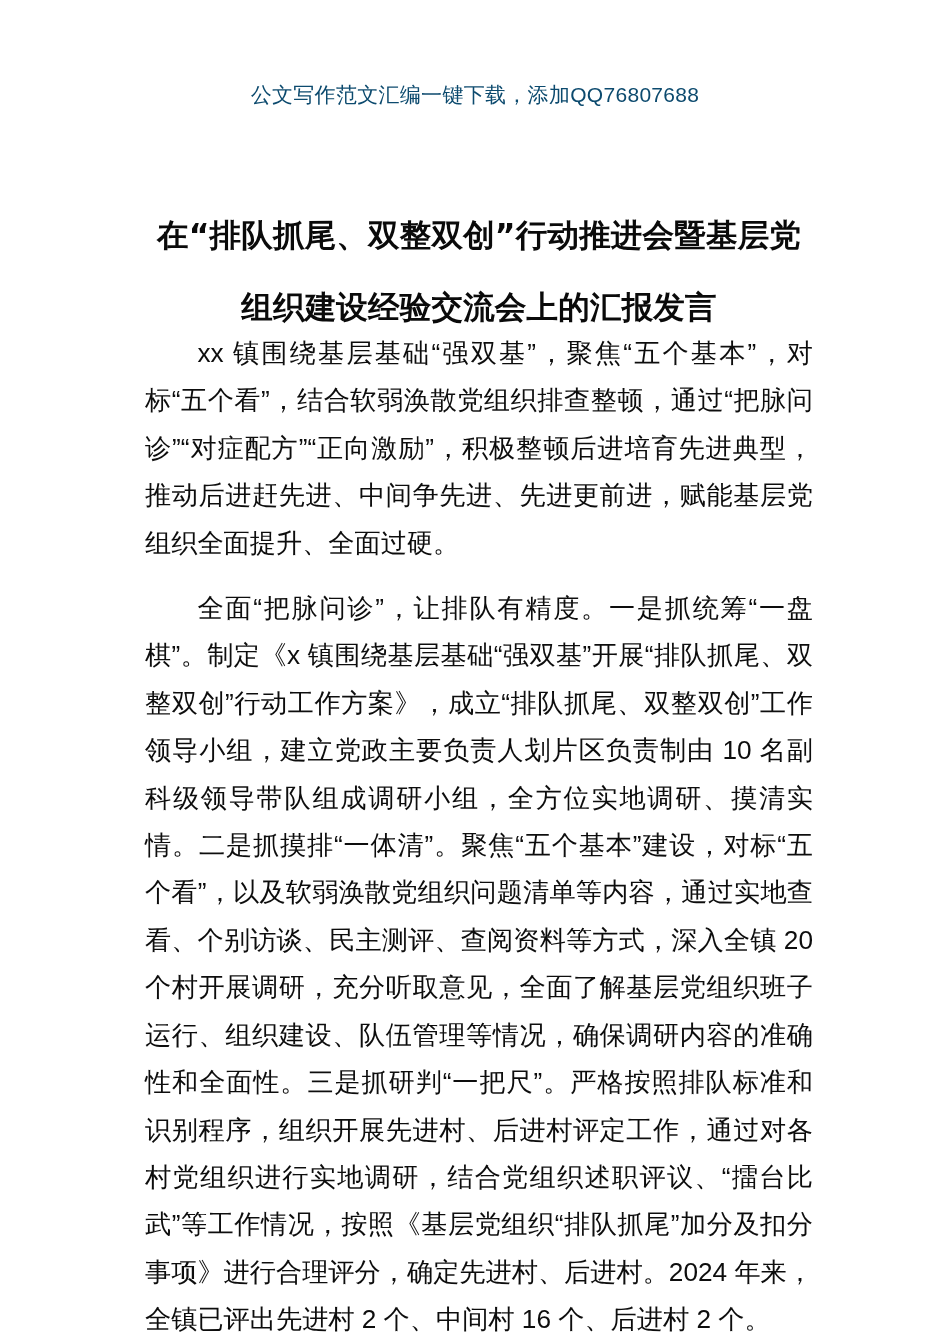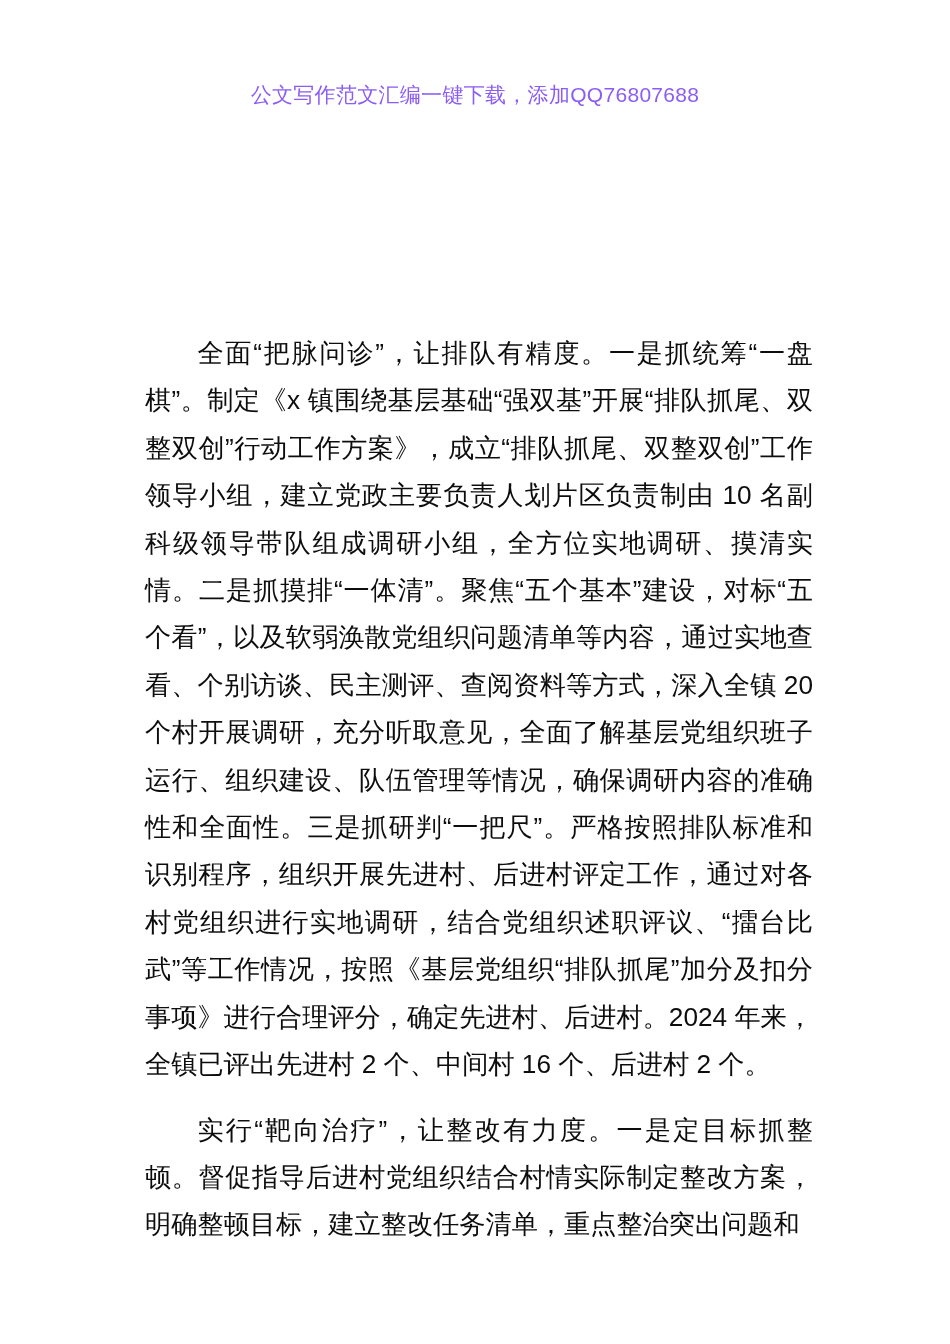--- a/index.html
+++ b/index.html
@@ -31,21 +31,21 @@
     left: 0;
     width: 950px;
     text-align: center;
   }
   .watermark-text {
     display: inline-block;
     font-family: "Liberation Sans", "DejaVu Sans", sans-serif;
     font-size: 21px;
     line-height: 26px;
     letter-spacing: 0.3px;
-    color: #8b5cf6;
+    color: #0c4a6e;
     white-space: nowrap;
     font-weight: 400;
     text-align: center;
   }
 
   
   .doc-title {
     position: absolute;
     top: 178px;
     left: 145px;
@@ -86,19 +86,21 @@
 </style>
 </head>
 <body>
 
 <div class="page">
 
   <div class="watermark-row">
     <span class="watermark-text">公文写作范文汇编一键下载，添加QQ76807688</span>
   </div>
 
+  <h1 class="doc-title">在“排队抓尾、双整双创”行动推进会暨基层党组织建设经验交流会上的汇报发言</h1>
 
   <div class="doc-body">
+    <p class="para">xx 镇围绕基层基础“强双基”，聚焦“五个基本”，对标“五个看”，结合软弱涣散党组织排查整顿，通过“把脉问诊”“对症配方”“正向激励”，积极整顿后进培育先进典型，推动后进赶先进、中间争先进、先进更前进，赋能基层党组织全面提升、全面过硬。</p>
     <p class="para">全面“把脉问诊”，让排队有精度。一是抓统筹“一盘棋”。制定《x 镇围绕基层基础“强双基”开展“排队抓尾、双整双创”行动工作方案》，成立“排队抓尾、双整双创”工作领导小组，建立党政主要负责人划片区负责制由 10 名副科级领导带队组成调研小组，全方位实地调研、摸清实情。二是抓摸排“一体清”。聚焦“五个基本”建设，对标“五个看”，以及软弱涣散党组织问题清单等内容，通过实地查看、个别访谈、民主测评、查阅资料等方式，深入全镇 20 个村开展调研，充分听取意见，全面了解基层党组织班子运行、组织建设、队伍管理等情况，确保调研内容的准确性和全面性。三是抓研判“一把尺”。严格按照排队标准和识别程序，组织开展先进村、后进村评定工作，通过对各村党组织进行实地调研，结合党组织述职评议、“擂台比武”等工作情况，按照《基层党组织“排队抓尾”加分及扣分事项》进行合理评分，确定先进村、后进村。2024 年来，全镇已评出先进村 2 个、中间村 16 个、后进村 2 个。</p>
     <p class="para">实行“靶向治疗”，让整改有力度。一是定目标抓整顿。督促指导后进村党组织结合村情实际制定整改方案，明确整顿目标，建立整改任务清单，重点整治突出问题和</p>
   </div>
 
 </div>
 
 </body></html>

